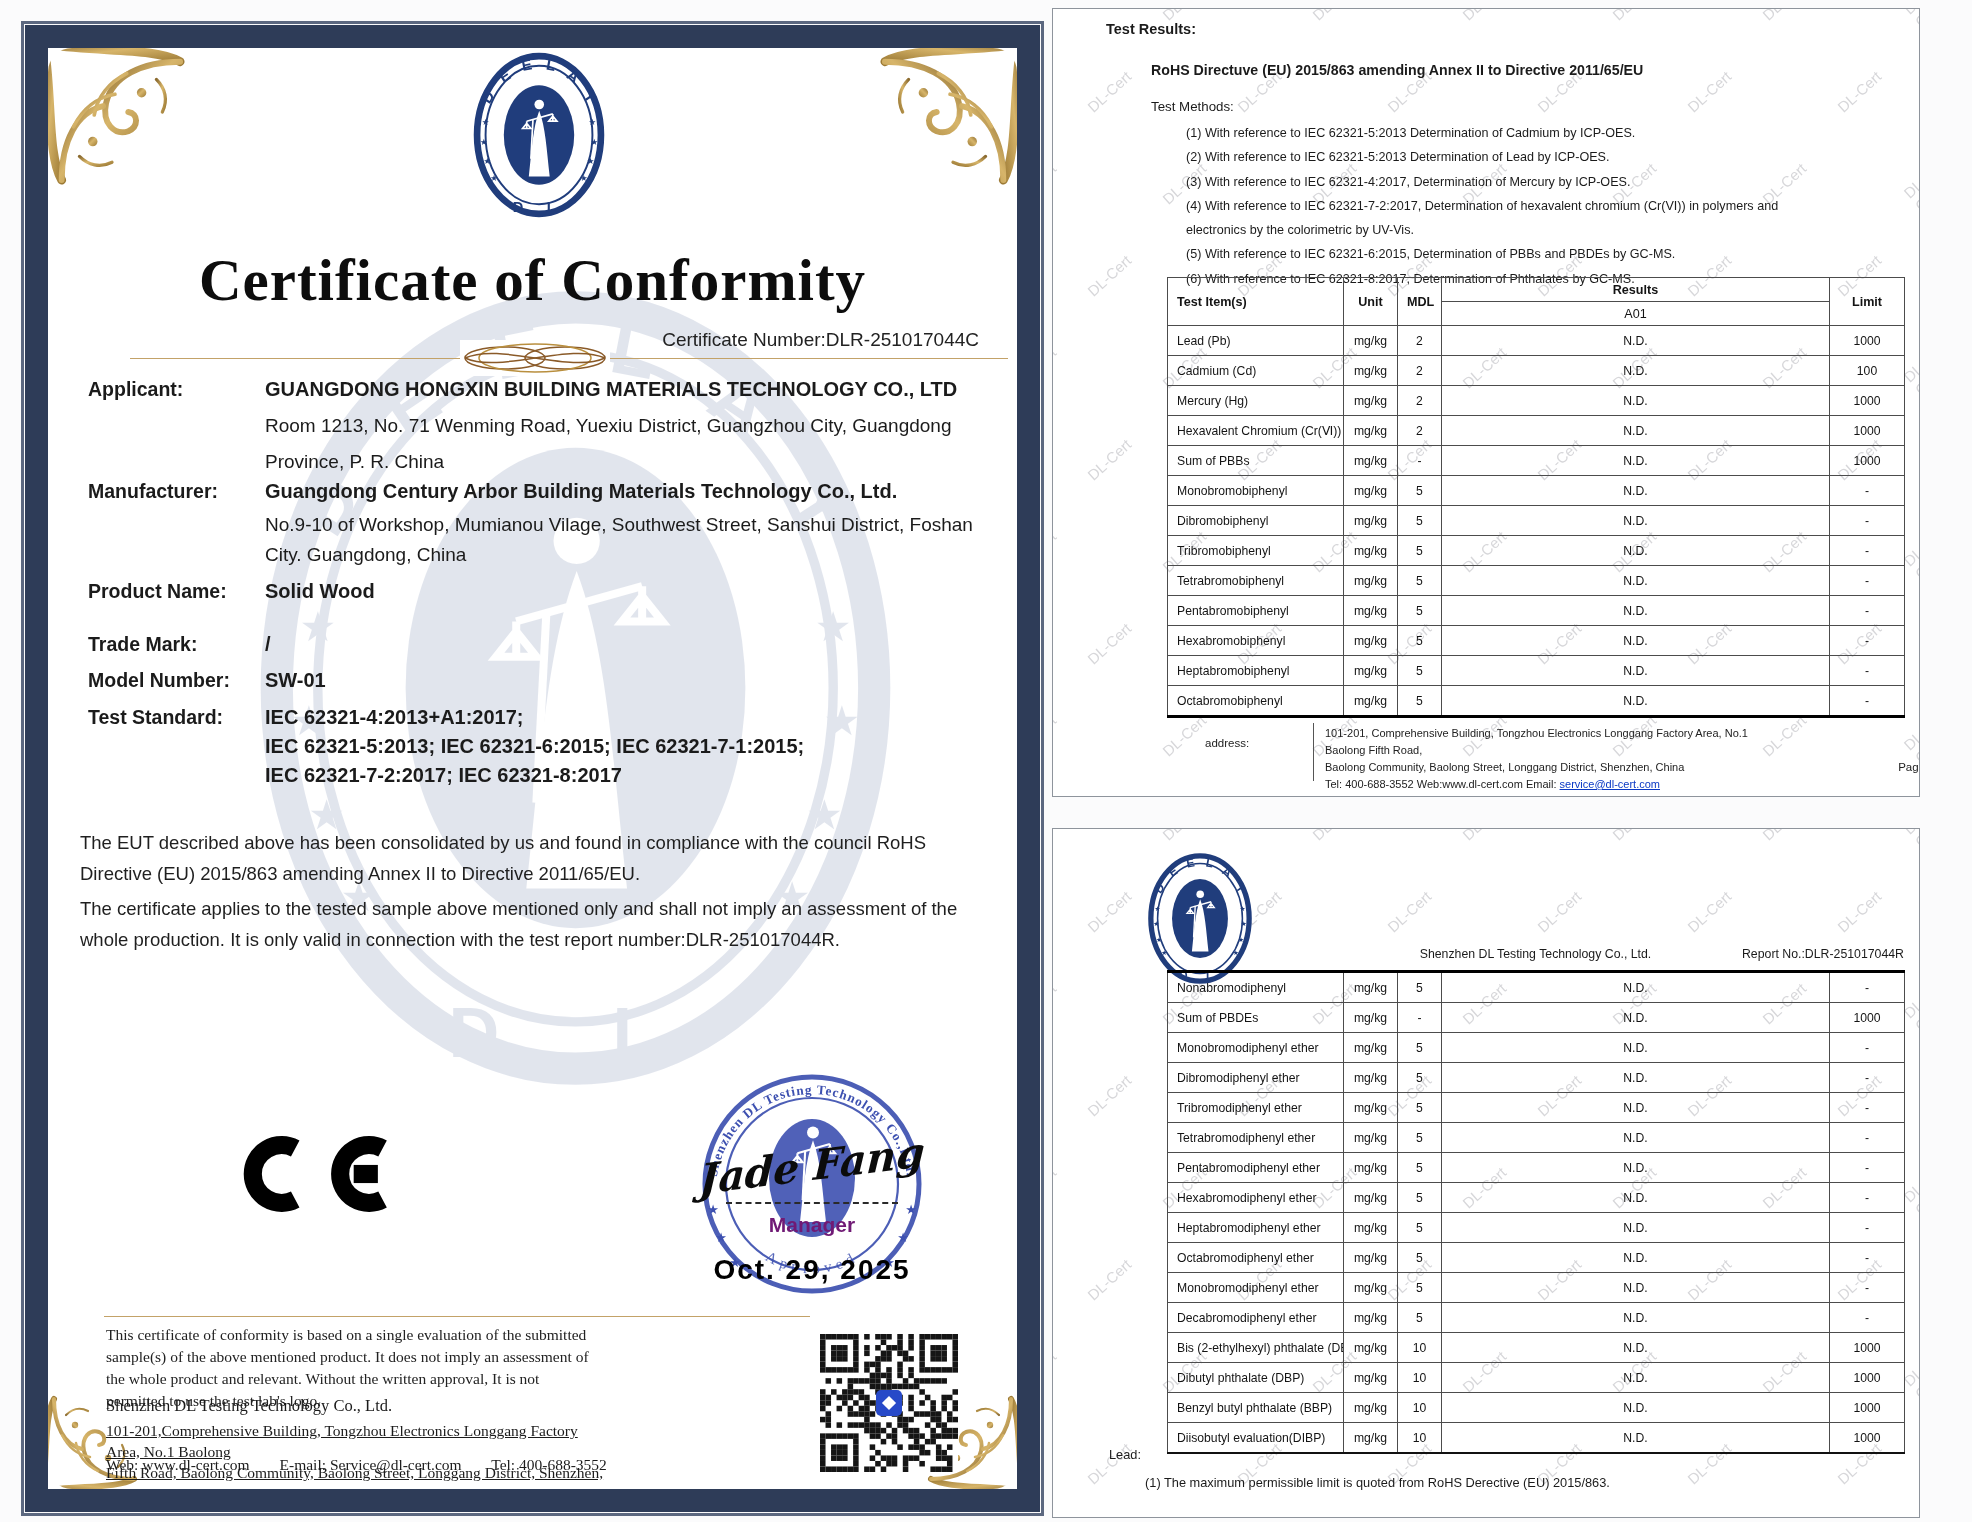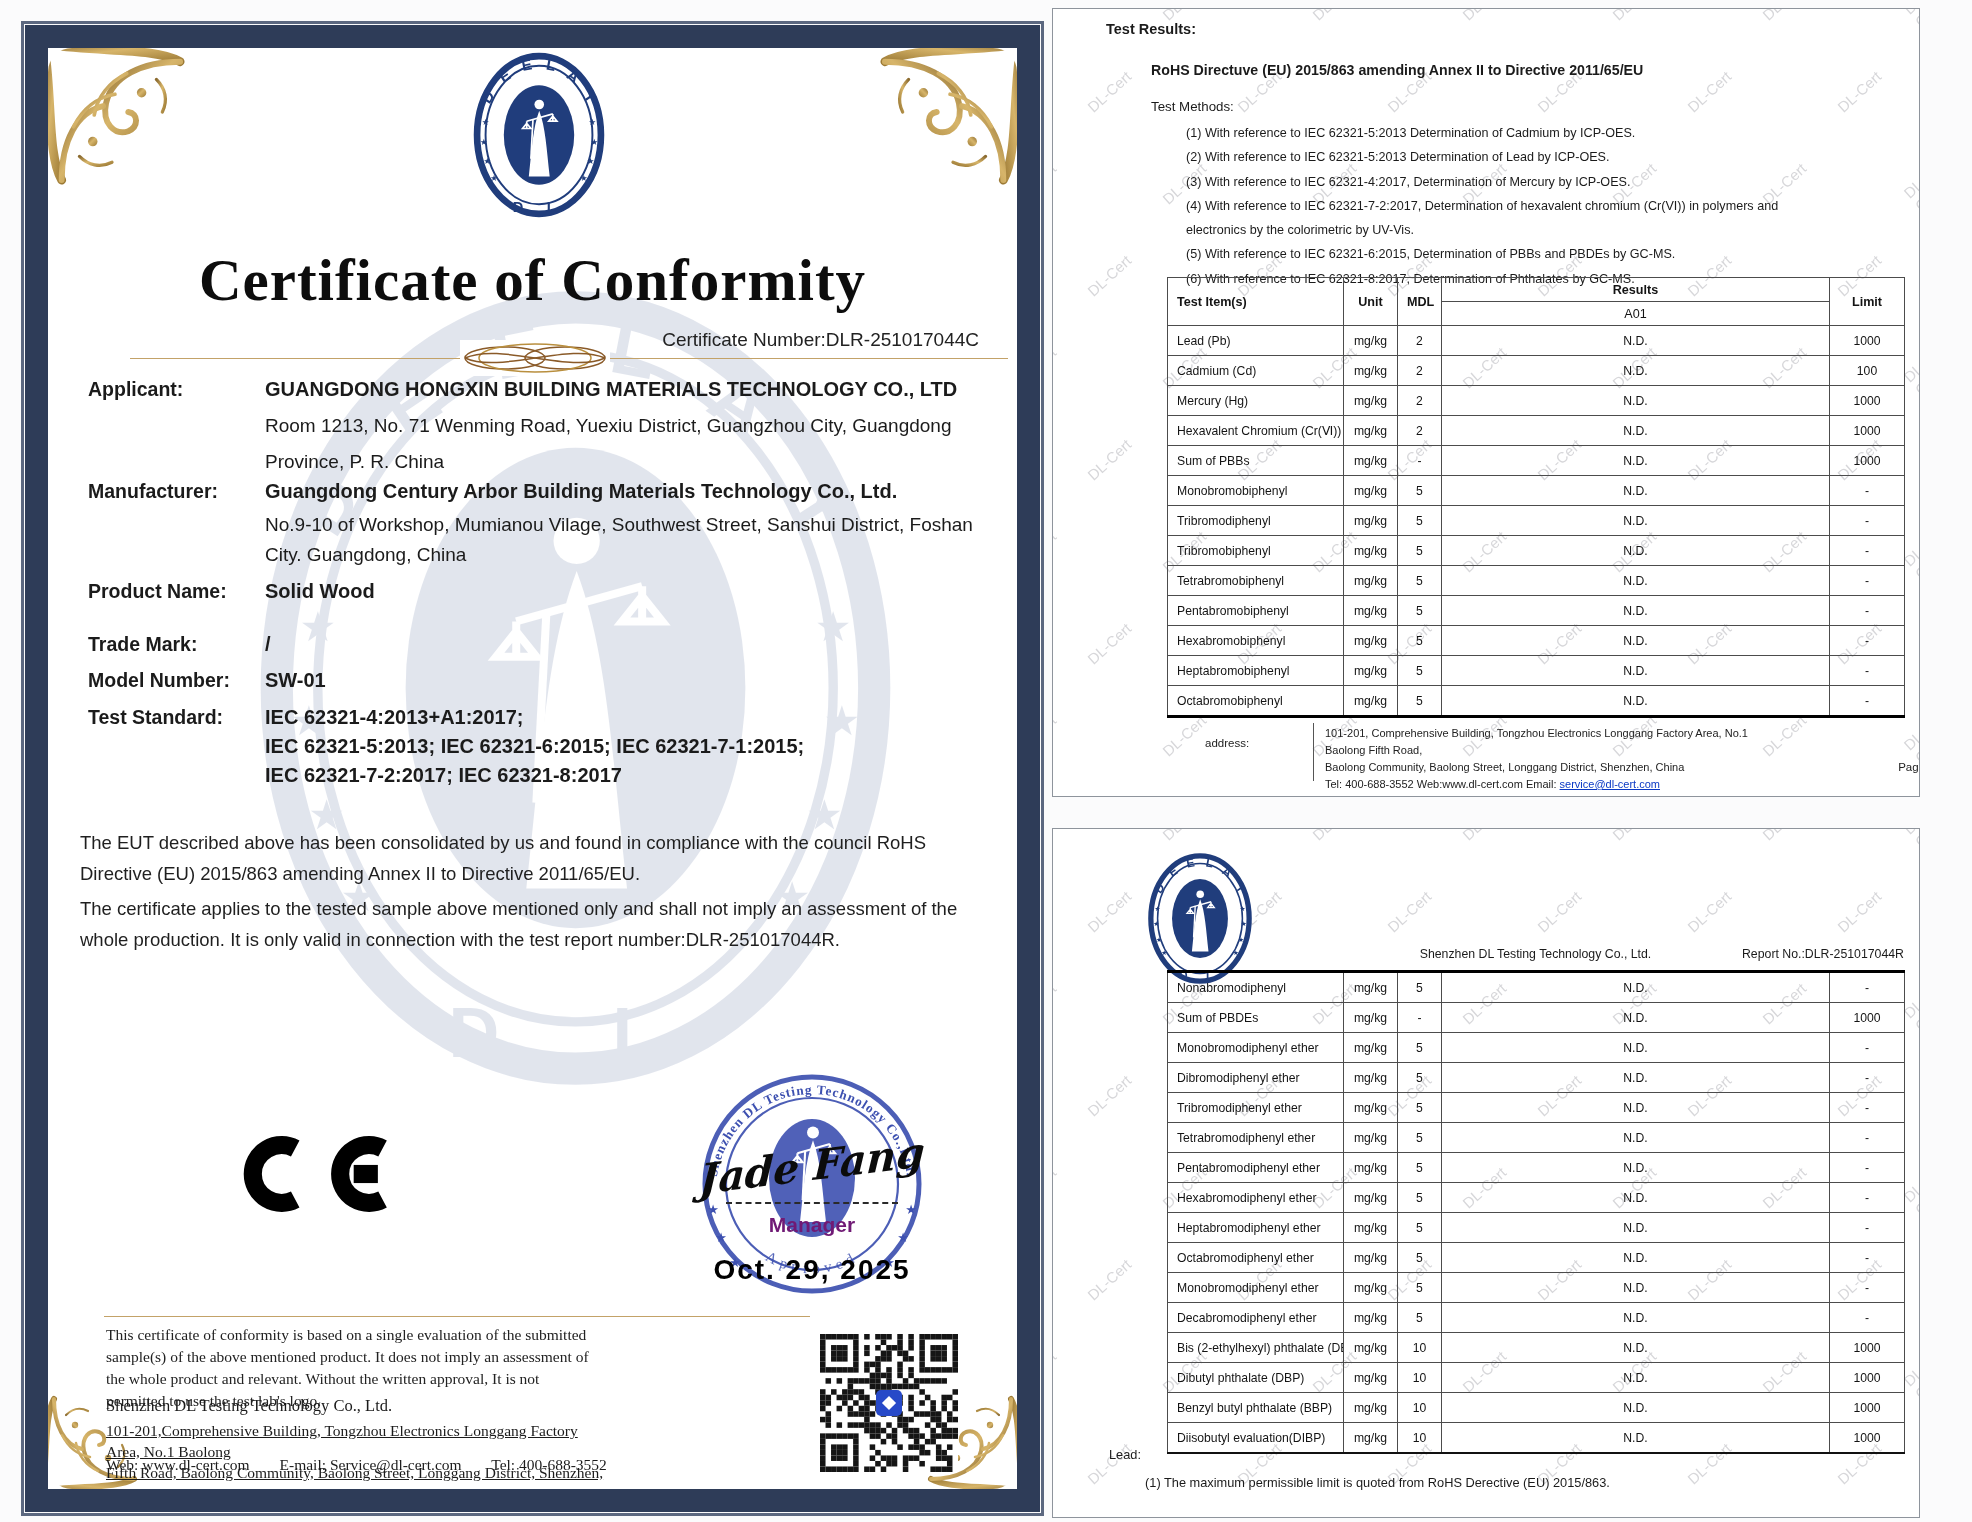--- a/index.html
+++ b/index.html
@@ -742,21 +742,21 @@
               <td>1000</td>
             </tr>
             <tr>
               <td>Monobromobiphenyl</td>
               <td>mg/kg</td>
               <td>5</td>
               <td>N.D.</td>
               <td>-</td>
             </tr>
             <tr>
-              <td>Tribromodiphenyl</td>
+              <td>Dibromobiphenyl</td>
               <td>mg/kg</td>
               <td>5</td>
               <td>N.D.</td>
               <td>-</td>
             </tr>
             <tr>
               <td>Tribromobiphenyl</td>
               <td>mg/kg</td>
               <td>5</td>
               <td>N.D.</td>

